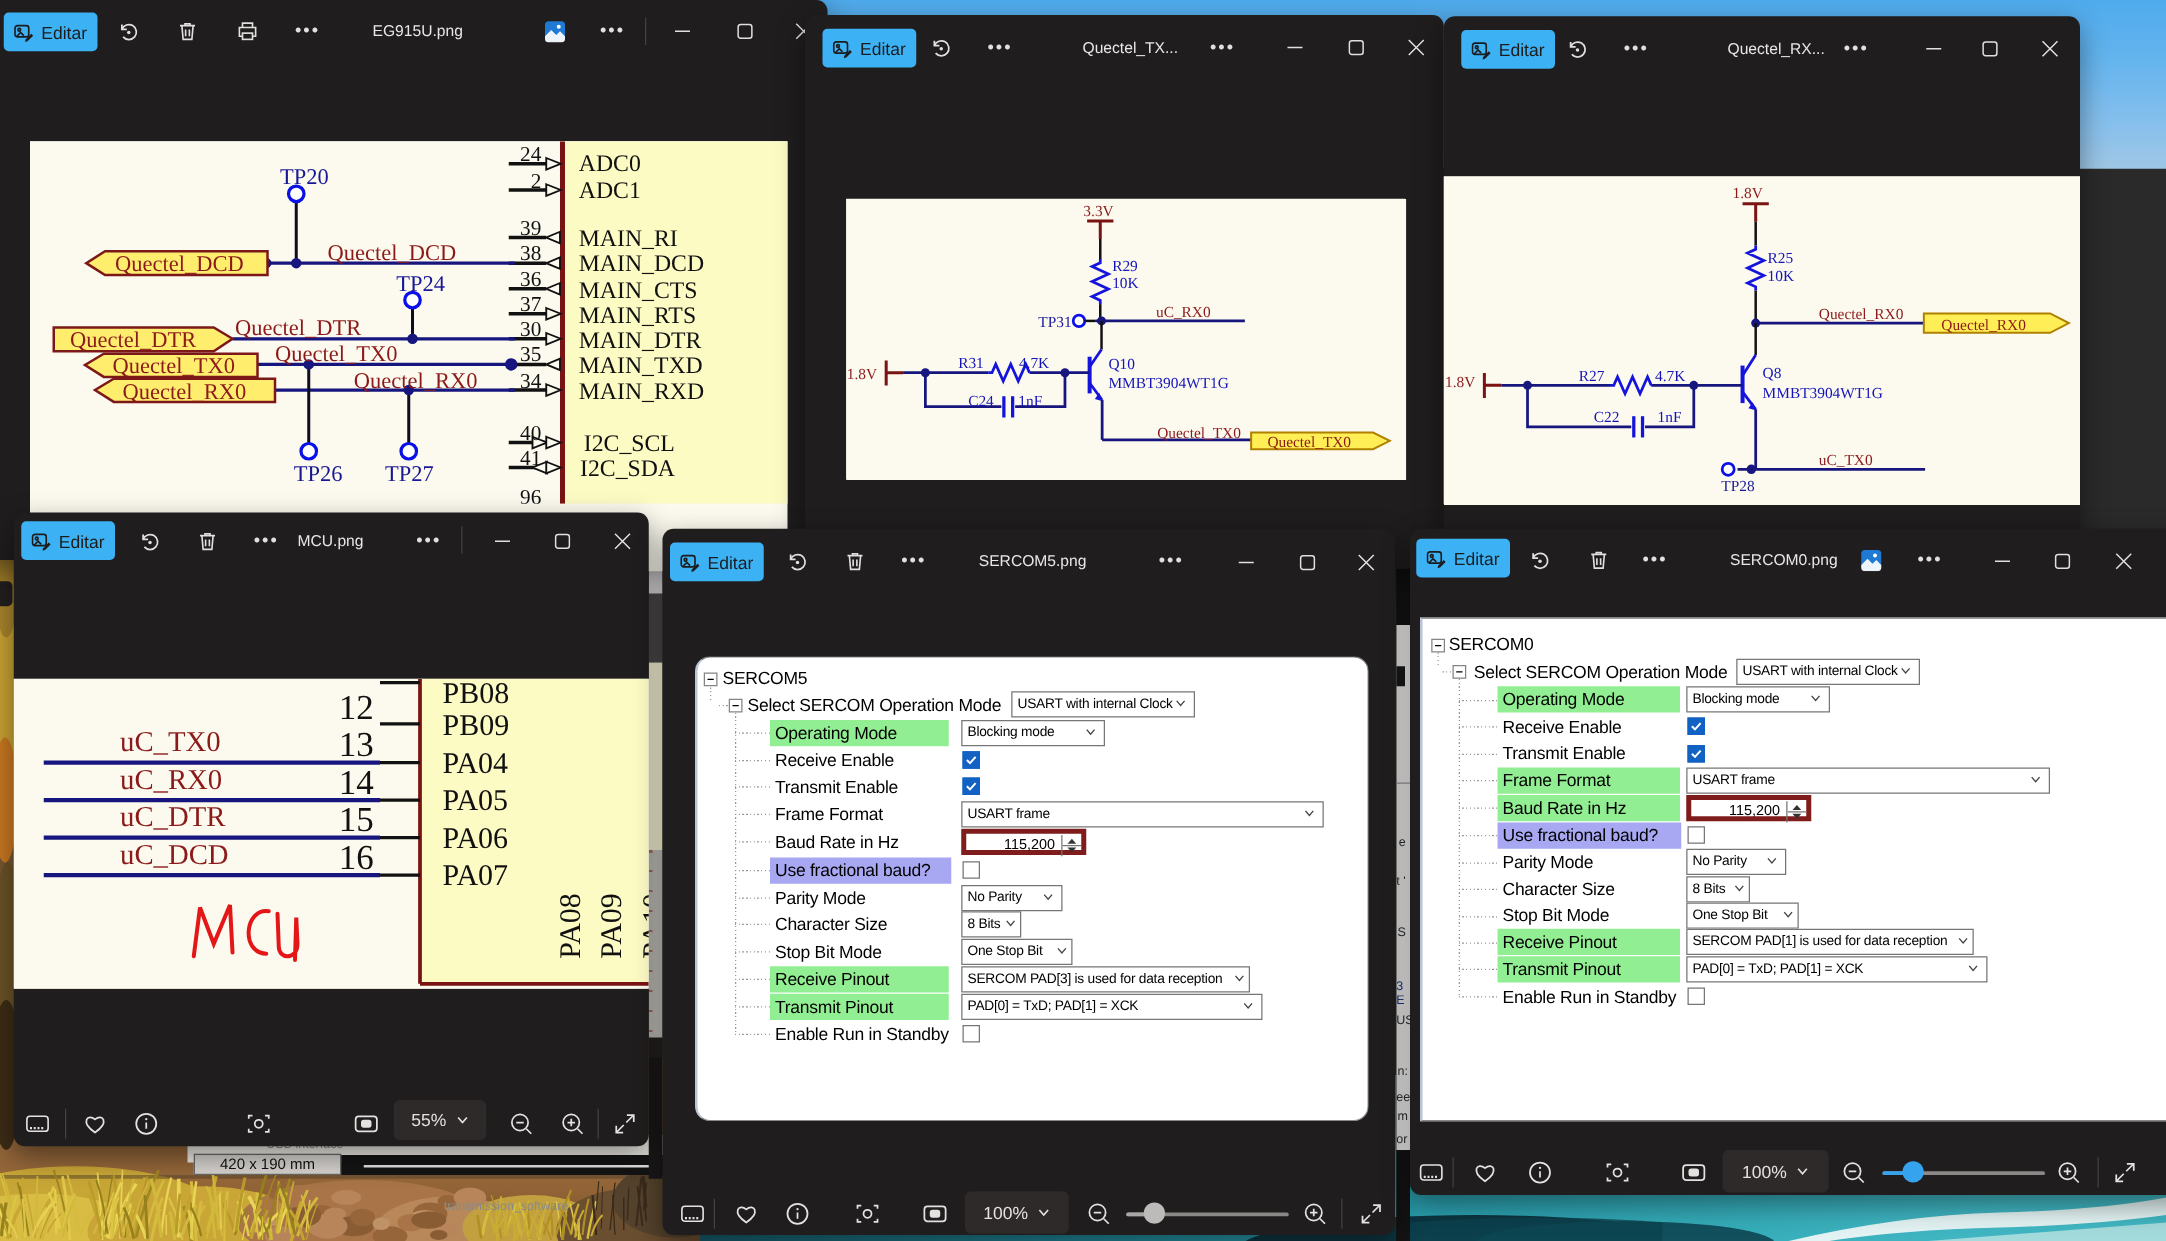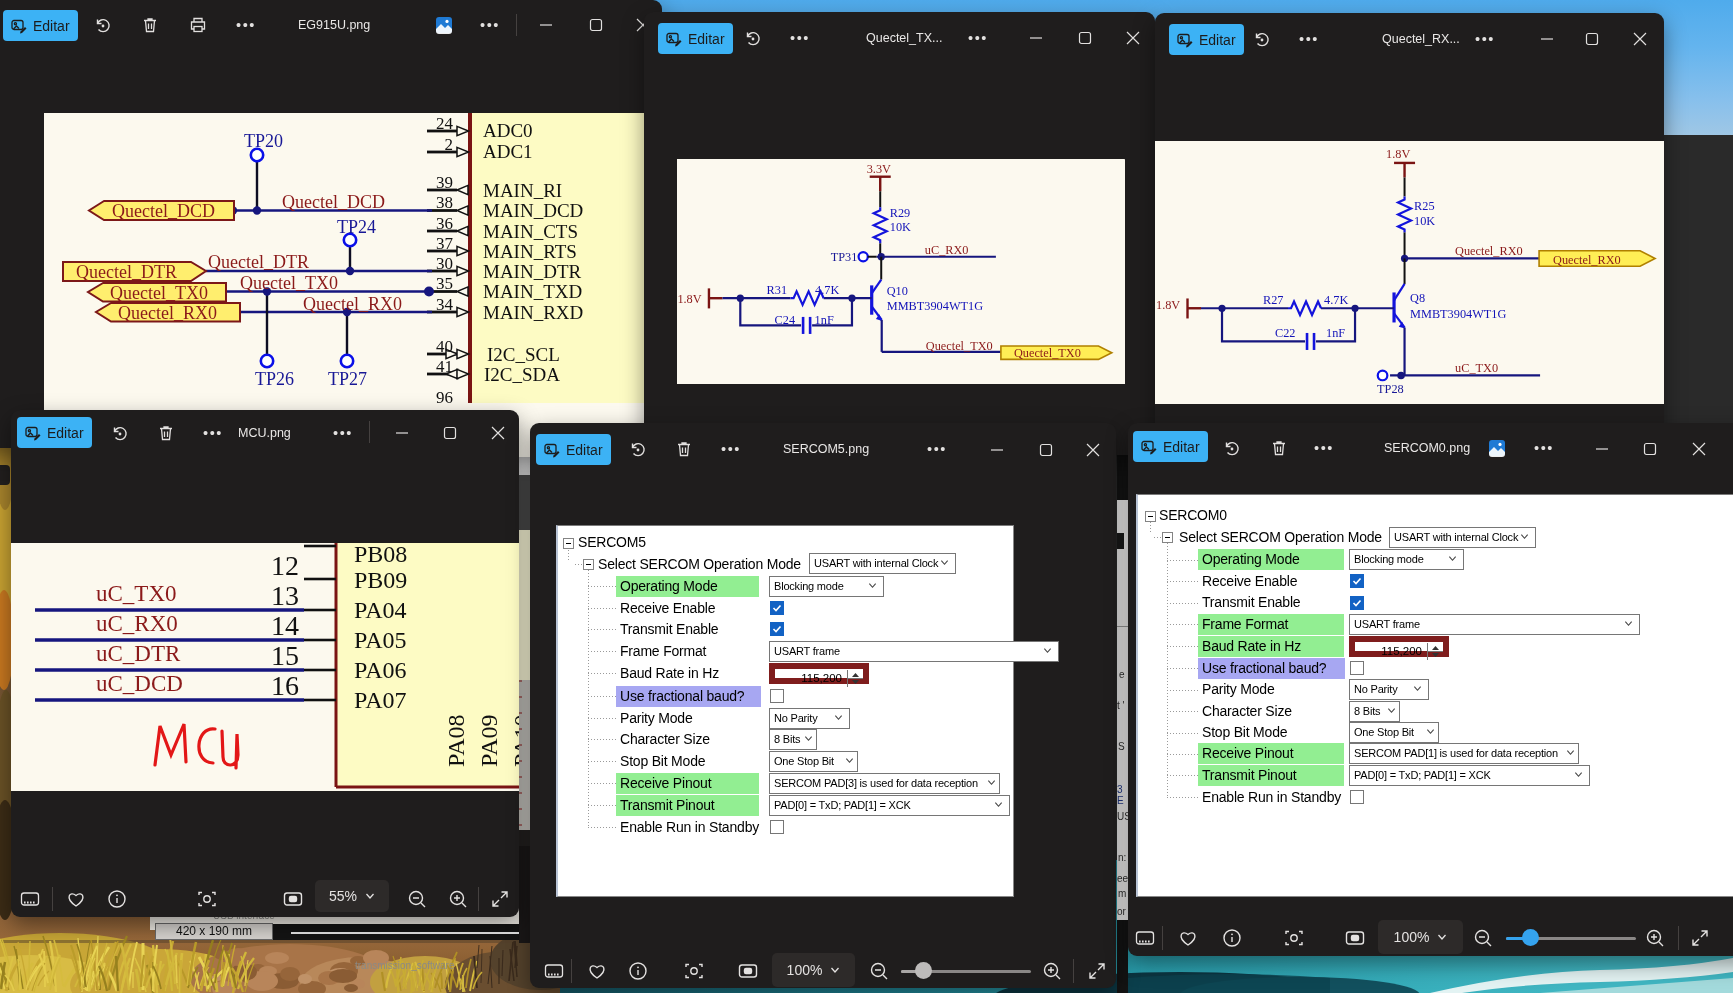--- a/index.html
+++ b/index.html
@@ -40,21 +40,21 @@
 .bsep{position:absolute;width:1px;height:24px;background:#454140;}
 
 .spanel{position:absolute;background:#fff;border-top:1px solid #7a7a7a;border-left:2px solid #b9c4d6;border-right:1px solid #888;border-bottom:1px solid #888;font-family:"Liberation Sans",sans-serif;color:#000;}
 .slab{position:absolute;font-size:14px;letter-spacing:-.2px;line-height:21px;padding-left:4px;white-space:nowrap;}
 .sgreen{background:#92ee92;}
 .spurp{background:#a7a7f2;}
 .scombo{position:absolute;background:#fff;border:1px solid #767676;font-size:11px;letter-spacing:-.2px;line-height:19px;padding-left:4px;white-space:nowrap;overflow:hidden;}
 .scombo .chev{position:absolute;right:6px;top:4px;width:9px;height:9px;}
 .scheck{position:absolute;width:14px;height:14px;border:1px solid #767676;background:#fff;}
 .scheck.on{background:#1262c4;border-color:#1262c4;}
-.sspin{position:absolute;background:#fff;border:6px solid #7f1d1d;font-size:11.5px;}
+.sspin{position:absolute;background:#fff;border:4px solid #7f1d1d;font-size:11.5px;}
 .expbox{position:absolute;width:11px;height:11px;border:1px solid #848484;background:#fff;}
 .expbox:before{content:"";position:absolute;left:2px;top:4px;width:5px;height:1px;background:#000;}
 .streetext{position:absolute;font-size:14px;letter-spacing:-.2px;white-space:nowrap;}
 .dotv{position:absolute;width:1px;background-image:repeating-linear-gradient(180deg,#9a9a9a 0 1px,transparent 1px 3px);}
 .doth{position:absolute;height:1px;background-image:repeating-linear-gradient(90deg,#9a9a9a 0 1px,transparent 1px 3px);}
 svg{display:block;}
 </style>
 </head>
 <body>
 <div id="desk">
@@ -389,21 +389,21 @@
       <svg class="wbtn" style="left:559px;top:18px;" viewBox="0 0 14 14" stroke="currentColor" stroke-width="1.2">
           <path d="M1 7h12"></path>
         </svg>
       <svg class="wbtn" style="left:609px;top:18px;" viewBox="0 0 14 14" fill="none" stroke="currentColor" stroke-width="1.2">
           <rect x="1.5" y="1.5" width="11" height="11" rx="2"></rect>
         </svg>
       <svg class="wbtn" style="left:656px;top:18px;" viewBox="0 0 14 14" stroke="currentColor" stroke-width="1.2">
           <path d="M1 1l12 12M13 1L1 13"></path>
         </svg>
     </div>
-    <div class="imgbox" style="left:64px;top:113px;width:606px;height:344px;">
+    <div class="imgbox" style="left:44px;top:113px;width:606px;height:344px;">
       <svg width="606" height="290" viewBox="28 113 606 290" font-family="Liberation Serif,serif">
         <rect x="28" y="113" width="606" height="290" fill="#fcf9ee"></rect>
 
         <rect x="453" y="113" width="181" height="290" fill="#fdfbc4"></rect>
         <line x1="454" y1="113" x2="454" y2="403" stroke="#7a1413" stroke-width="4"></line>
 
         <g stroke="#111" stroke-width="2.8">
           <line x1="411" y1="131" x2="441" y2="131"></line>
           <line x1="411" y1="152" x2="441" y2="152"></line>
           <line x1="411" y1="190" x2="441" y2="190"></line>
@@ -879,21 +879,21 @@
       <svg class="wbtn" style="left:460px;top:20px;" viewBox="0 0 14 14" stroke="currentColor" stroke-width="1.2">
           <path d="M1 7h12"></path>
         </svg>
       <svg class="wbtn" style="left:509px;top:20px;" viewBox="0 0 14 14" fill="none" stroke="currentColor" stroke-width="1.2">
           <rect x="1.5" y="1.5" width="11" height="11" rx="2"></rect>
         </svg>
       <svg class="wbtn" style="left:556px;top:20px;" viewBox="0 0 14 14" stroke="currentColor" stroke-width="1.2">
           <path d="M1 1l12 12M13 1L1 13"></path>
         </svg>
     </div>
-    <div class="spanel" style="left:26px;top:102px;width:458px;height:372px;">
+    <div class="spanel" style="left:26px;top:102px;width:539px;height:372px;border-radius:12px;">
       <div class="expbox" style="left:5px;top:12px;"></div>
       <div class="streetext" style="left:20px;top:8px;">SERCOM5</div>
       <div class="expbox" style="left:25px;top:33px;"></div>
       <div class="streetext" style="left:40px;top:30px;">Select SERCOM Operation Mode</div>
       <div class="scombo" style="left:251px;top:27px;width:147px;height:21px;">USART with internal Clock<svg class="chev" viewBox="0 0 10 10" fill="none" stroke="#444" stroke-width="1.2">
             <path d="M1.5 3l3.5 4 3.5-4"></path>
           </svg></div>
       <div class="dotv" style="left:30px;top:44px;height:257px;"></div>
         <div class="dotv" style="left:10px;top:24px;height:10px;"></div>
         <div class="doth" style="left:17px;top:38px;width:8px;"></div>

